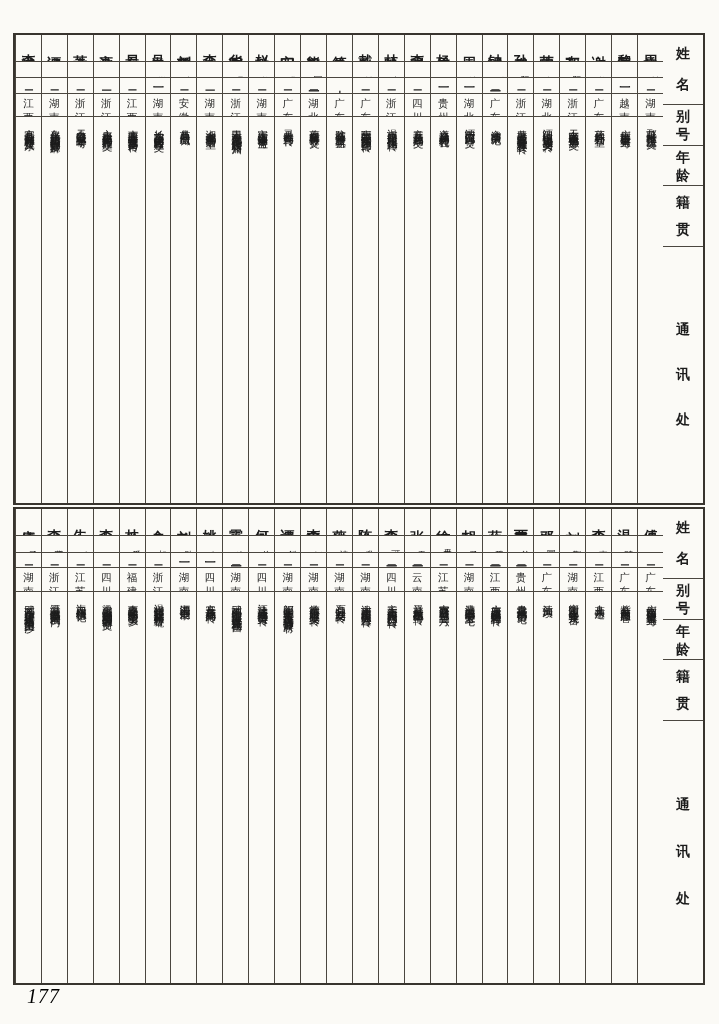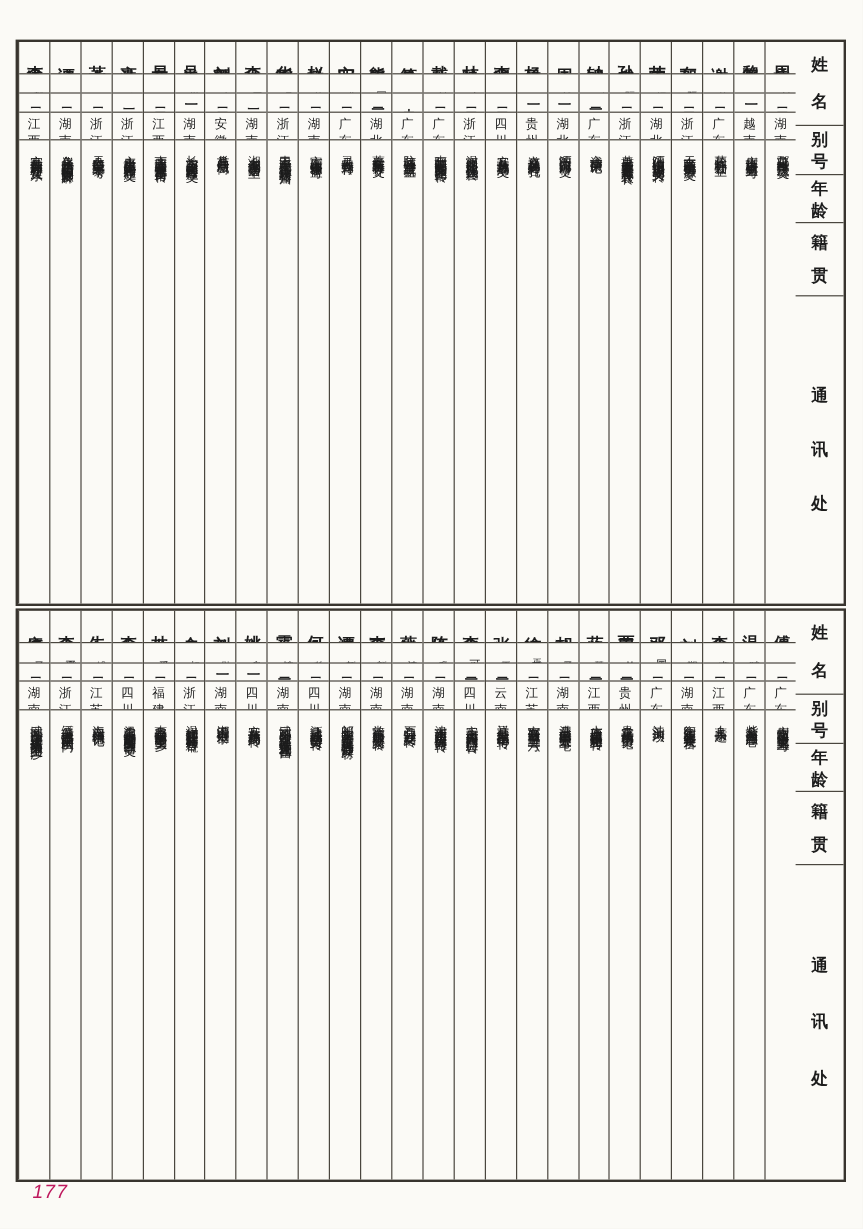--- a/index.html
+++ b/index.html
@@ -80,24 +80,24 @@
     padding:3px 0;box-sizing:border-box;
   }
   .cell-origin .vspread span{font-size:10.5px;}
   .header-col .cell{font-weight:bold;}
   .header-col .vspread span{font-size:14px;font-weight:bold;letter-spacing:0;}
   .header-col .cell-addr .vspread{padding:60px 0;}
 
   .page-number{
     position:absolute;
     left:27px;top:985px;
-    font-size:16px;
+    font-size:20px;
     font-style:italic;
-    font-family:Liberation Sans, sans-serif;
-    color:#be185d;
+    font-family:Liberation Serif, serif;
+    color:#000000;
     letter-spacing:1px;
   }
 </style>
 </head>
 <body>
 
 <div class="page">
 
   <div class="roster roster-top">
     <div class="col header-col">

